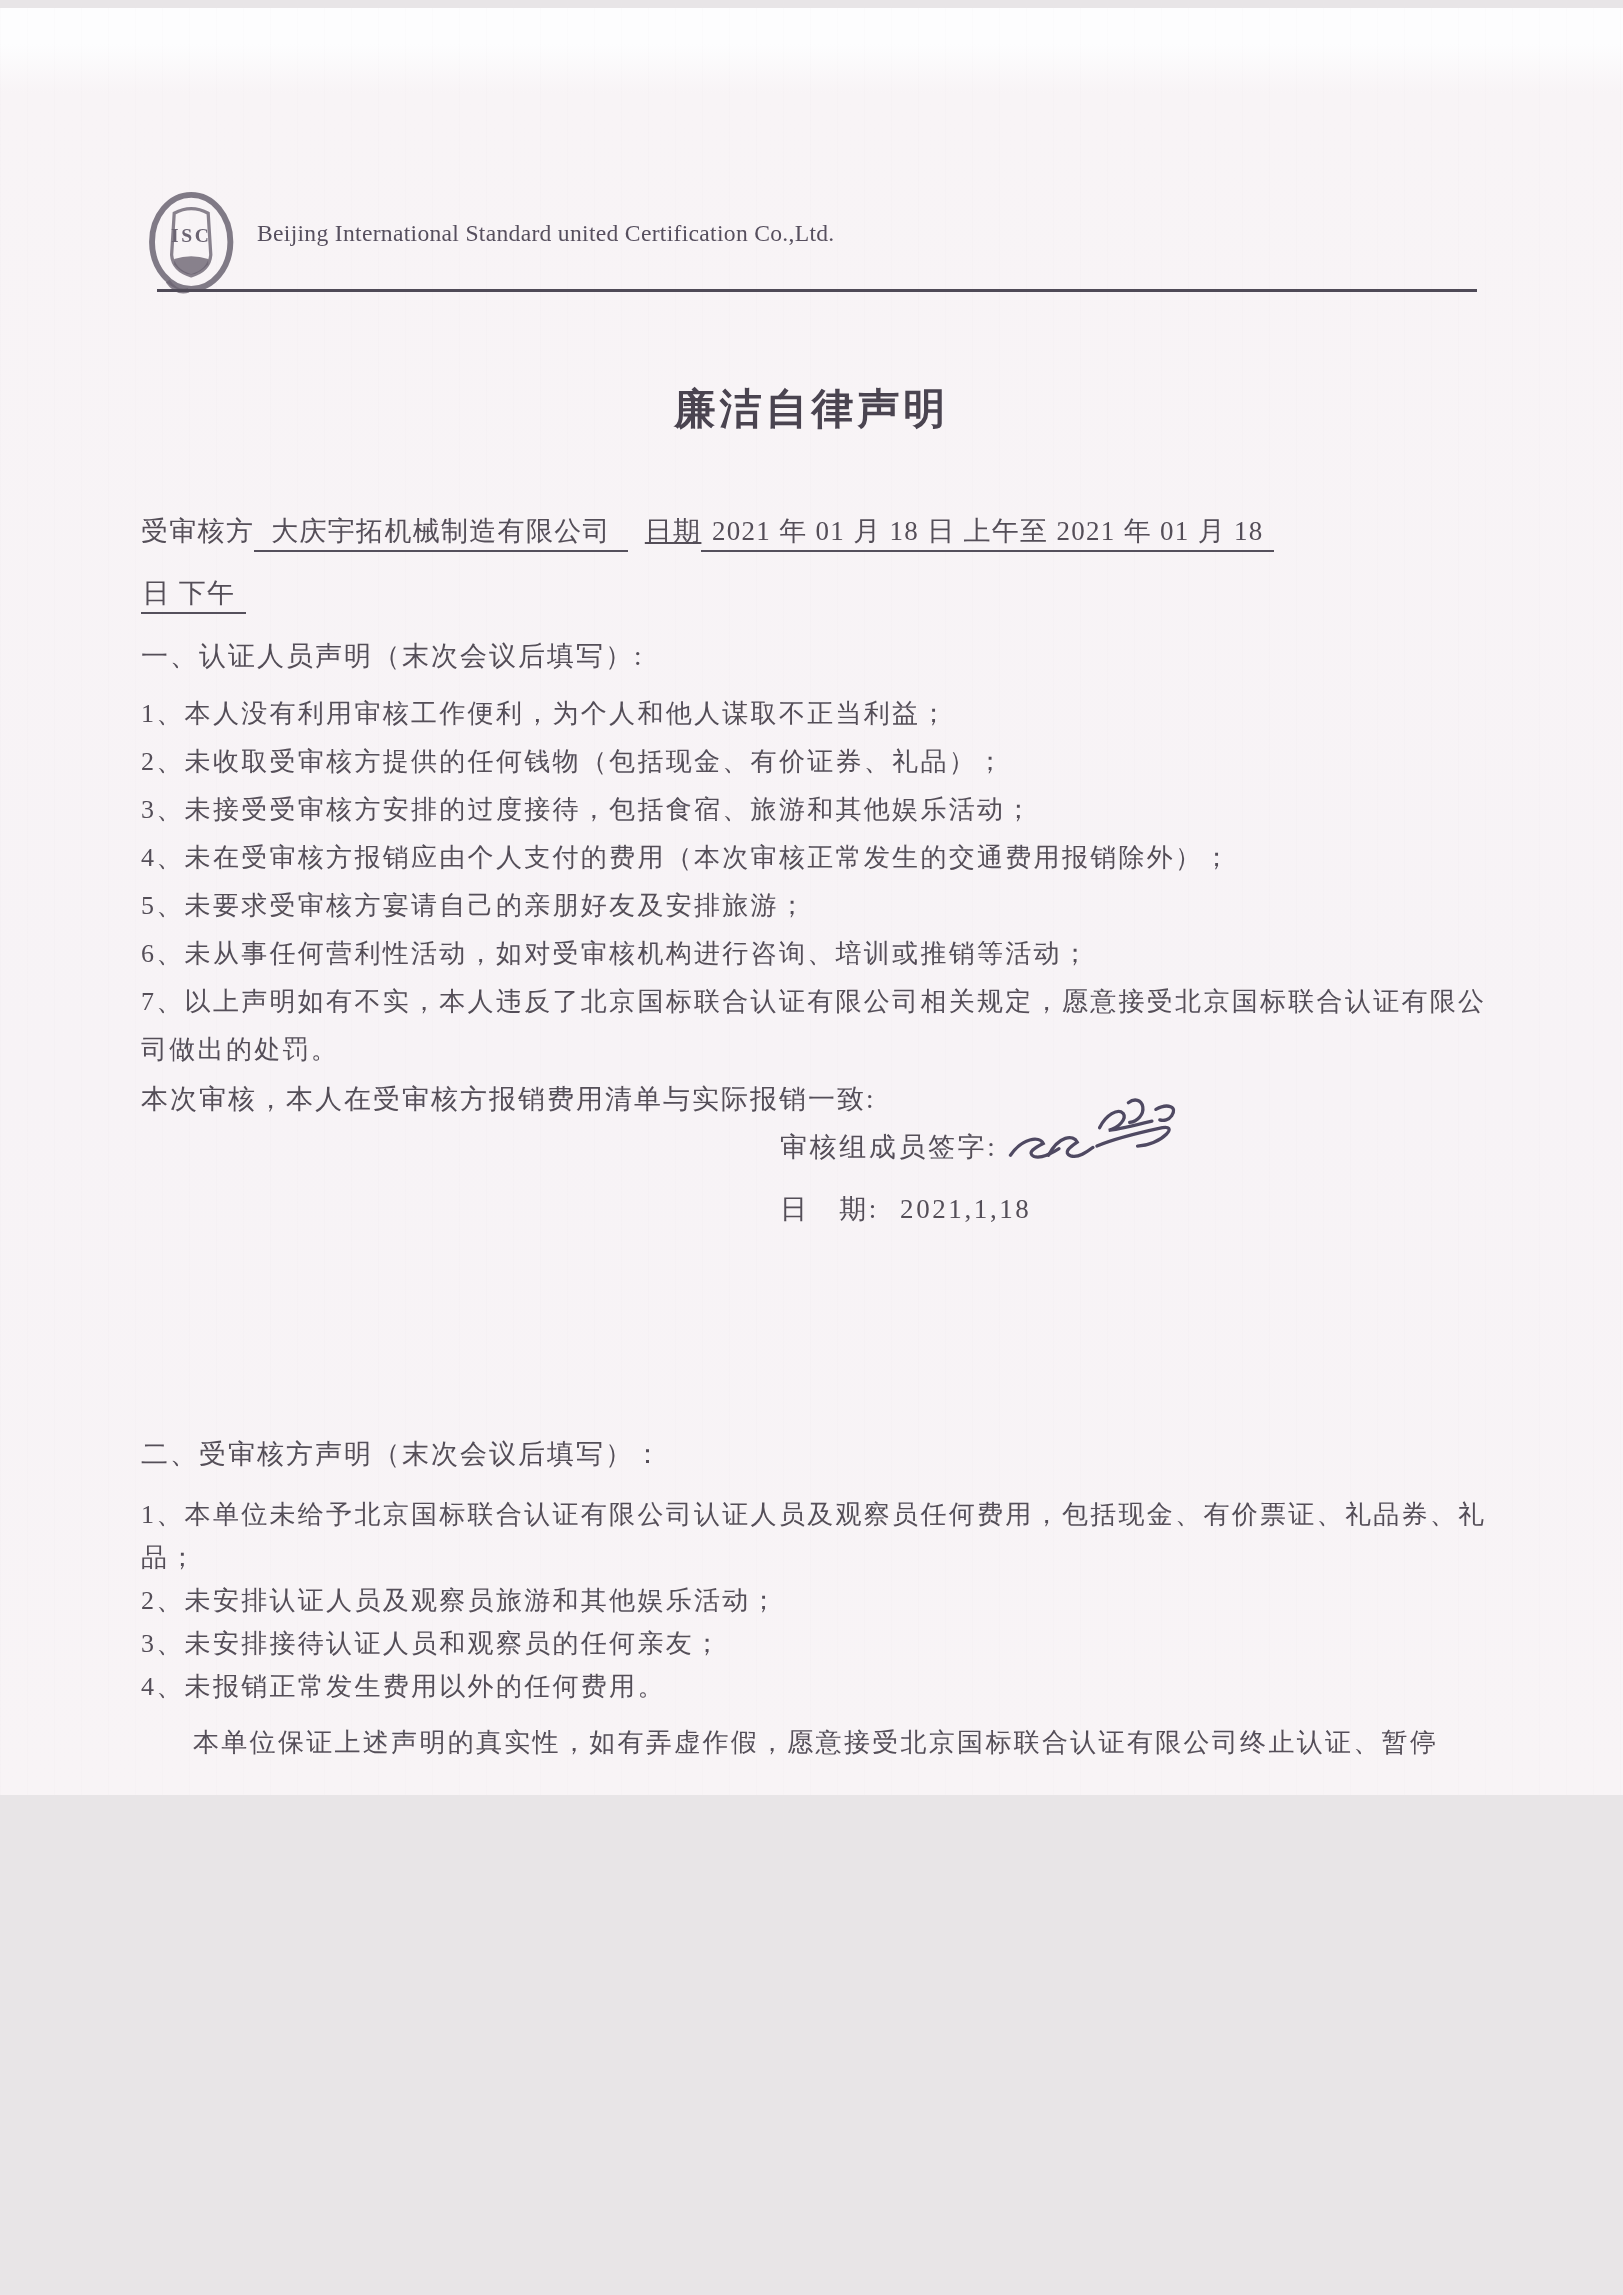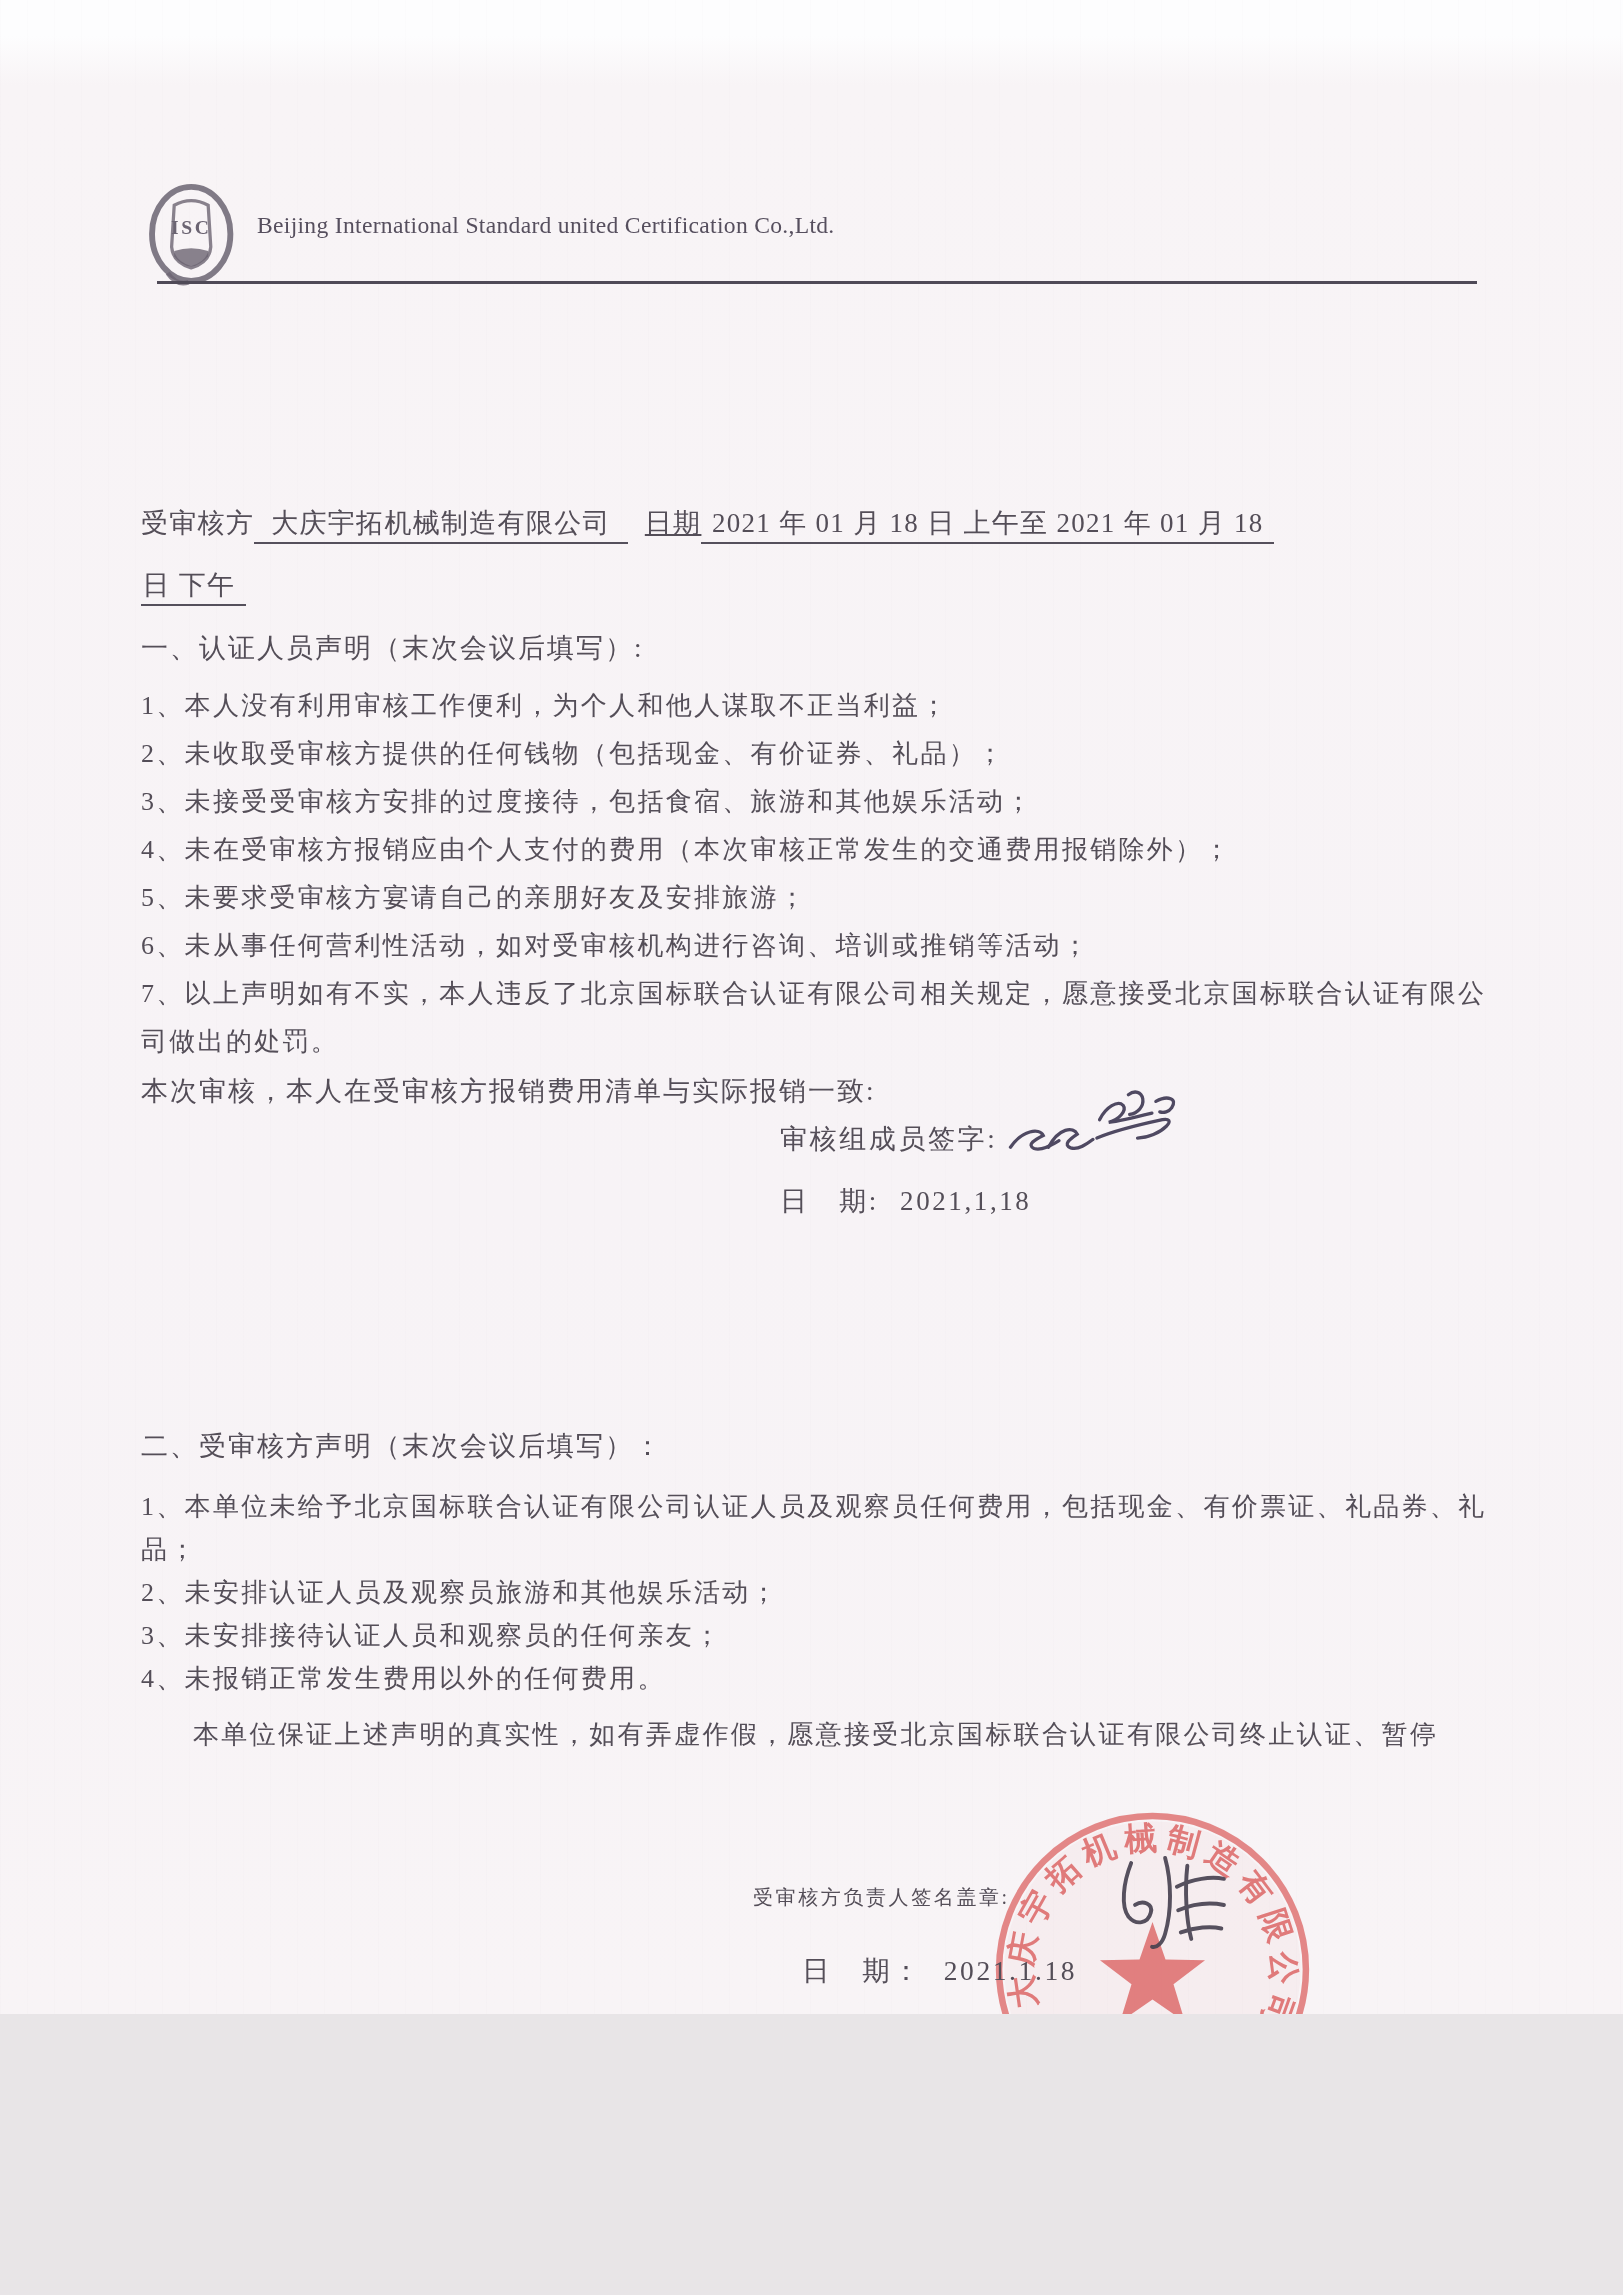--- a/index.html
+++ b/index.html
@@ -1,22 +1,22 @@
 <!DOCTYPE html>
 <html style="font-size:10.5px"><head>
 <meta charset="utf-8">
 <style>
   html, body { margin: 0; padding: 0; }
   body { background: #e8e5e7; }
 
   .page {
     position: relative;
     width: 1623px;
-    height: 2014px;
-    margin: 0 auto;
+    height: 1787px;
+    margin: 8px auto;
     overflow: hidden;
     font-family: "Liberation Serif", "DejaVu Serif", serif;
     color: #544e58;
     background:
       repeating-linear-gradient(90deg, rgba(90,70,90,0.012) 0 1.3px, rgba(0,0,0,0) 1.3px 27px),
       linear-gradient(180deg, #fdfdfe 0px, #fdfdfe 36px, #f8f4f6 85px, #f7f3f6 60%, #f8f4f6 100%);
   }
 
   
   .logo { position: absolute; left: 148px; top: 183px; width: 89px; height: 111px; }
@@ -71,20 +71,21 @@
     <path d="M40 104 Q66 96 92 104 L92 112 Q80 126 66 128 Q50 126 40 112 Z" fill="#6b6472" opacity="0.8"></path>
     <path d="M30 138 Q44 158 62 152" fill="none" stroke="#6b6472" stroke-width="7" opacity="0.8"></path>
     <text x="66" y="78" text-anchor="middle" font-size="30" font-weight="bold" letter-spacing="4" fill="#6b6472" font-family="Liberation Serif, serif">ISC</text>
   </svg>
 
   <div class="company-names">
     <div class="company-en">Beijing International Standard united Certification Co.,Ltd.</div>
   </div>
   <div class="header-rule"></div>
 
+  <h1 class="doc-title">廉洁自律声明</h1>
 
   <div class="party">
     <div><span>受审核方</span><span class="u u-wide">大庆宇拓机械制造有限公司</span><span class="lbl-date">日期</span><span class="u">2021 年 01 月 18 日 上午至 2021 年 01 月 18</span></div>
     <div><span class="u" style="padding-left:1.3px;">日 下午</span></div>
   </div>
 
   <div class="s1-heading">一、认证人员声明（末次会议后填写）:</div>
   <div class="s1-items">
     <div>1、本人没有利用审核工作便利，为个人和他人谋取不正当利益；</div>
     <div>2、未收取受审核方提供的任何钱物（包括现金、有价证券、礼品）；</div>

